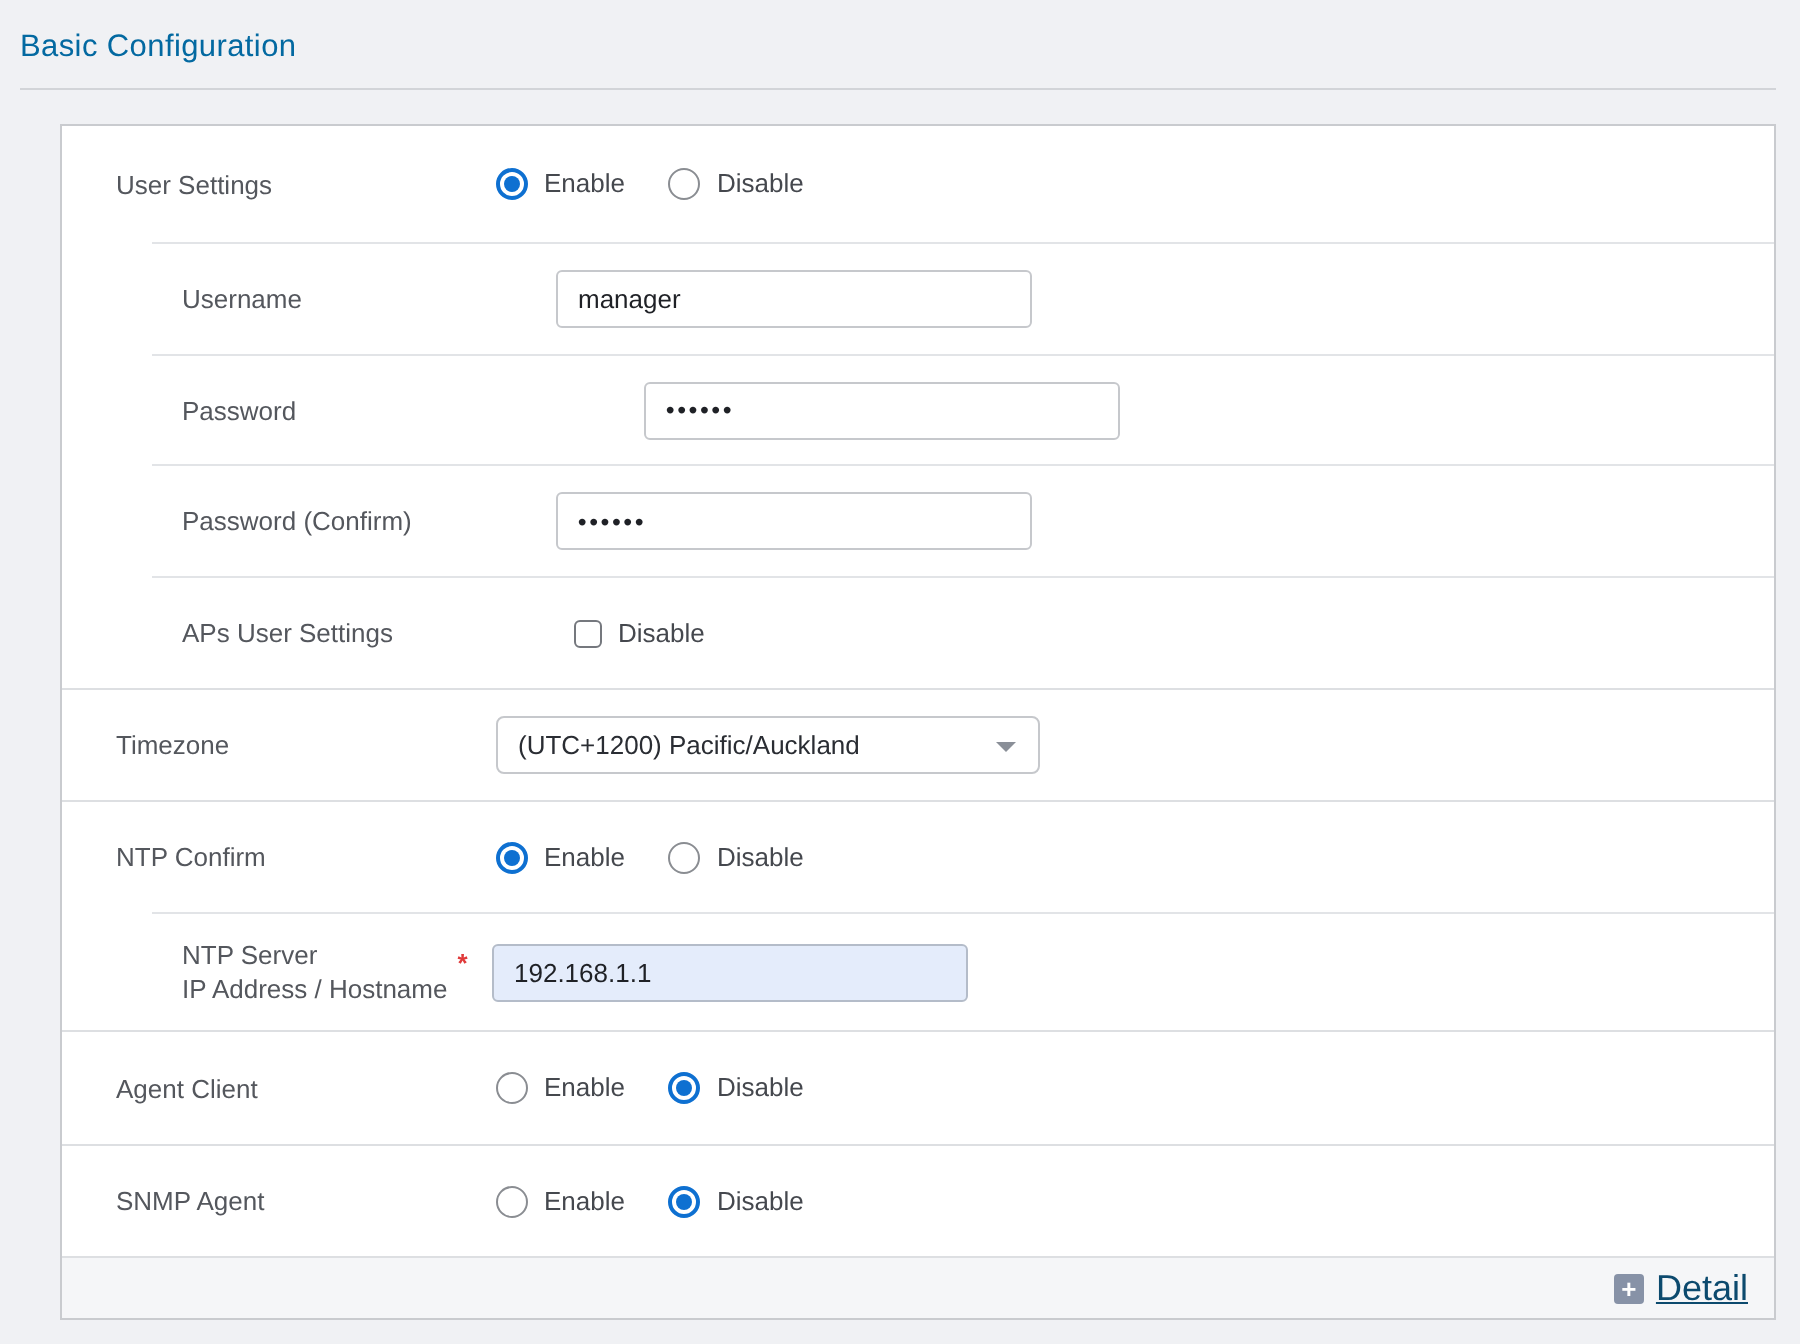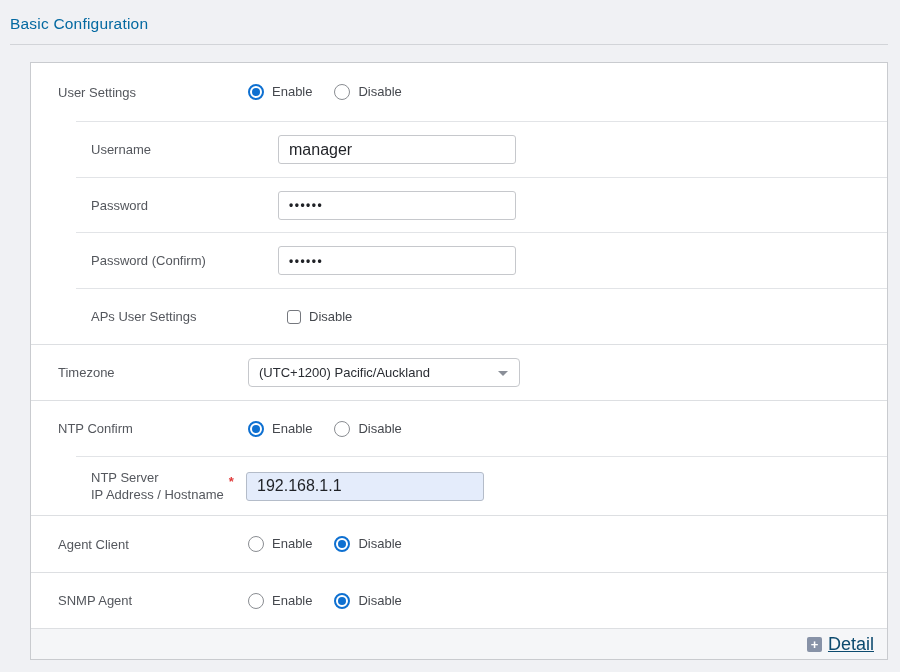--- a/index.html
+++ b/index.html
@@ -26,21 +26,21 @@
     margin: 17px 12px 0 30px;
     background: #ffffff;
     border: 1px solid #c9cbcf;
   }
   .row {
     display: flex;
     align-items: center;
     min-height: 56px;
   }
   .row.h58 { min-height: 58px; }
-  .row.h55 { min-height: 55px; }
+  .row.h55 { min-height: 55px; gap: 44px; }
   .row.h59 { min-height: 59px; }
   .row.h57 { min-height: 57px; }
   .row.top-divider { border-top: 1px solid #dddfe2; }
   .subgroup { margin-left: 45px; }
   .subgroup .row { border-top: 1px solid #e2e4e7; }
   .cell-label {
     padding-left: 27px;
     width: 217px;
     flex: 0 0 217px;
     font-size: 13px;
@@ -104,21 +104,21 @@
     cursor: pointer;
     flex: 0 0 14px;
   }
   
   .text-input {
     width: 238px; height: 29px;
     border: 1px solid #c6c8cc;
     border-radius: 3px;
     padding: 0 10px;
     font-family: "Liberation Sans", sans-serif;
-    font-size: 16px;
+    font-size: 13px;
     color: #1f2126;
     background: #fff;
     outline: none;
   }
   .text-input.password {
     font-weight: bold;
     font-size: 12px;
     letter-spacing: 1.5px;
   }
   .text-input.highlighted {

